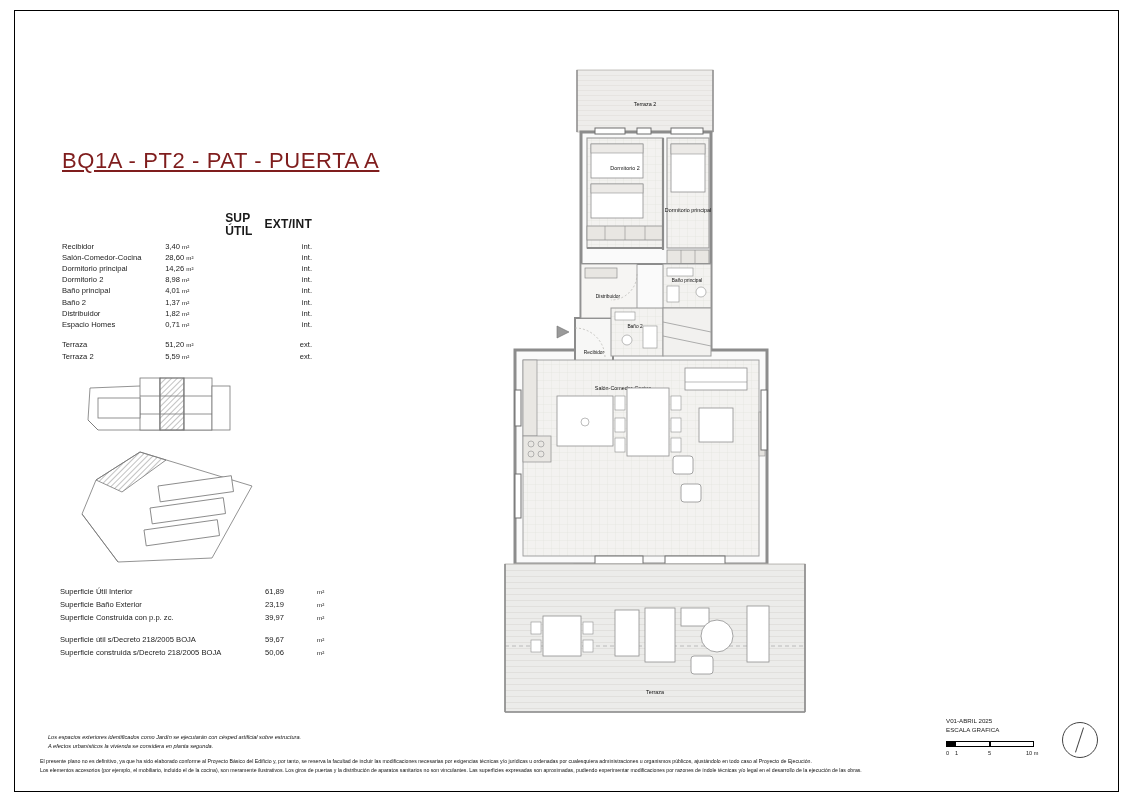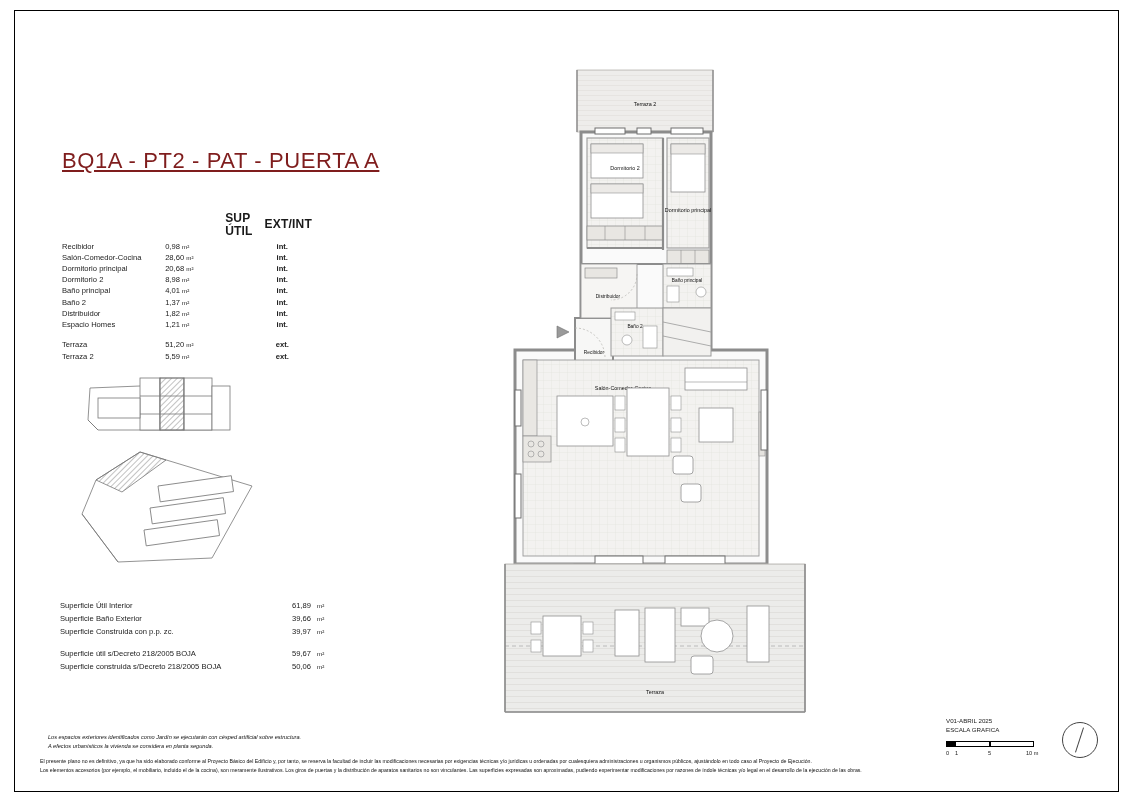--- a/index.html
+++ b/index.html
@@ -9,32 +9,32 @@
   .title{position:absolute;left:62px;top:148px;font-size:22px;letter-spacing:.6px;font-weight:400;color:#7f1d1d;text-decoration:underline;}
   
   .sched{position:absolute;left:62px;top:212px;width:250px;font-size:7.6px;line-height:1.05;}
   .sched table{border-collapse:collapse;width:100%;}
   .sched th{font-size:12px;font-weight:700;text-align:left;padding:0 0 4px 0;letter-spacing:.2px;}
   .sched th.c2{text-align:left;padding-left:60px;}
   .sched th.c3{text-align:right;padding-left:12px;}
   .sched td{padding:1.6px 0;vertical-align:top;white-space:nowrap;}
   .sched td.c1{width:124px;}
   .sched td.c2{width:72px;text-align:left;}
-  .sched td.c3{width:40px;text-align:center;font-weight:bold;}
+  .sched td.c3{width:40px;text-align:right;}
   .sched tr.gap td{padding-top:11px;}
   .units{font-size:6.2px;}
   
   .keyplan1{position:absolute;left:62px;top:374px;width:200px;height:60px;}
   .keyplan2{position:absolute;left:62px;top:450px;width:200px;height:115px;}
   
-  .totals{position:absolute;left:60px;top:600px;width:330px;font-size:7.6px;line-height:1.05;}
+  .totals{position:absolute;left:60px;top:586px;width:330px;font-size:7.6px;line-height:1.05;}
   .totals table{border-collapse:collapse;}
   .totals td{padding:2.4px 0;white-space:nowrap;}
   .totals td.lbl{width:205px;}
-  .totals td.val{width:46px;text-align:right;padding-right:6px;}
+  .totals td.val{width:46px;text-align:left;padding-right:6px;}
   .totals td.un{width:24px;text-align:left;font-size:6.2px;}
   .totals tr.gap2 td{padding-top:12px;}
   
   .note-it{position:absolute;left:48px;top:733px;width:460px;font-size:5.6px;font-style:italic;line-height:1.55;color:#111;}
   .legal{position:absolute;left:40px;top:757px;width:1055px;font-size:5.2px;line-height:1.7;color:#111;}
   .legal .l1{display:block;}
   
   .scaleblk{position:absolute;left:946px;top:716px;width:120px;font-size:6.2px;line-height:1.5;}
   .scalebar{position:relative;margin-top:6px;width:97px;height:7px;}
   .scalebar .seg{position:absolute;top:0;height:6px;border:.7px solid #000;box-sizing:border-box;}
@@ -61,31 +61,31 @@
       <thead>
         <tr>
           <th class="c1"></th>
           <th class="c2">SUP ÚTIL</th>
           <th class="c3">EXT/INT</th>
         </tr>
       </thead>
       <tbody>
         <tr>
             <td class="c1">Recibidor</td>
-            <td class="c2"><span>0,98</span> <span class="units">m²</span></td>
+            <td class="c2"><span>3,40</span> <span class="units">m²</span></td>
             <td class="c3">int.</td>
           </tr>
         <tr>
             <td class="c1">Salón-Comedor-Cocina</td>
             <td class="c2"><span>28,60</span> <span class="units">m²</span></td>
             <td class="c3">int.</td>
           </tr>
         <tr>
             <td class="c1">Dormitorio principal</td>
-            <td class="c2"><span>20,68</span> <span class="units">m²</span></td>
+            <td class="c2"><span>14,26</span> <span class="units">m²</span></td>
             <td class="c3">int.</td>
           </tr>
         <tr>
             <td class="c1">Dormitorio 2</td>
             <td class="c2"><span>8,98</span> <span class="units">m²</span></td>
             <td class="c3">int.</td>
           </tr>
         <tr>
             <td class="c1">Baño principal</td>
             <td class="c2"><span>4,01</span> <span class="units">m²</span></td>
@@ -96,21 +96,21 @@
             <td class="c2"><span>1,37</span> <span class="units">m²</span></td>
             <td class="c3">int.</td>
           </tr>
         <tr>
             <td class="c1">Distribuidor</td>
             <td class="c2"><span>1,82</span> <span class="units">m²</span></td>
             <td class="c3">int.</td>
           </tr>
         <tr>
             <td class="c1">Espacio Homes</td>
-            <td class="c2"><span>1,21</span> <span class="units">m²</span></td>
+            <td class="c2"><span>0,71</span> <span class="units">m²</span></td>
             <td class="c3">int.</td>
           </tr>
         <tr class="gap">
             <td class="c1">Terraza</td>
             <td class="c2"><span>51,20</span> <span class="units">m²</span></td>
             <td class="c3">ext.</td>
           </tr>
         <tr>
             <td class="c1">Terraza 2</td>
             <td class="c2"><span>5,59</span> <span class="units">m²</span></td>
@@ -158,21 +158,21 @@
   <div class="totals">
     <table>
       <tbody>
           <tr>
             <td class="lbl">Superficie Útil Interior</td>
             <td class="val">61,89</td>
             <td class="un">m²</td>
           </tr>
       <tr>
             <td class="lbl">Superficie Baño Exterior</td>
-            <td class="val">39,66</td>
+            <td class="val">23,19</td>
             <td class="un">m²</td>
           </tr>
       <tr>
             <td class="lbl">Superficie Construida con p.p. zc.</td>
             <td class="val">39,97</td>
             <td class="un">m²</td>
           </tr>
       <tr class="gap2">
             <td class="lbl">Superficie útil s/Decreto 218/2005 BOJA</td>
             <td class="val">59,67</td>

